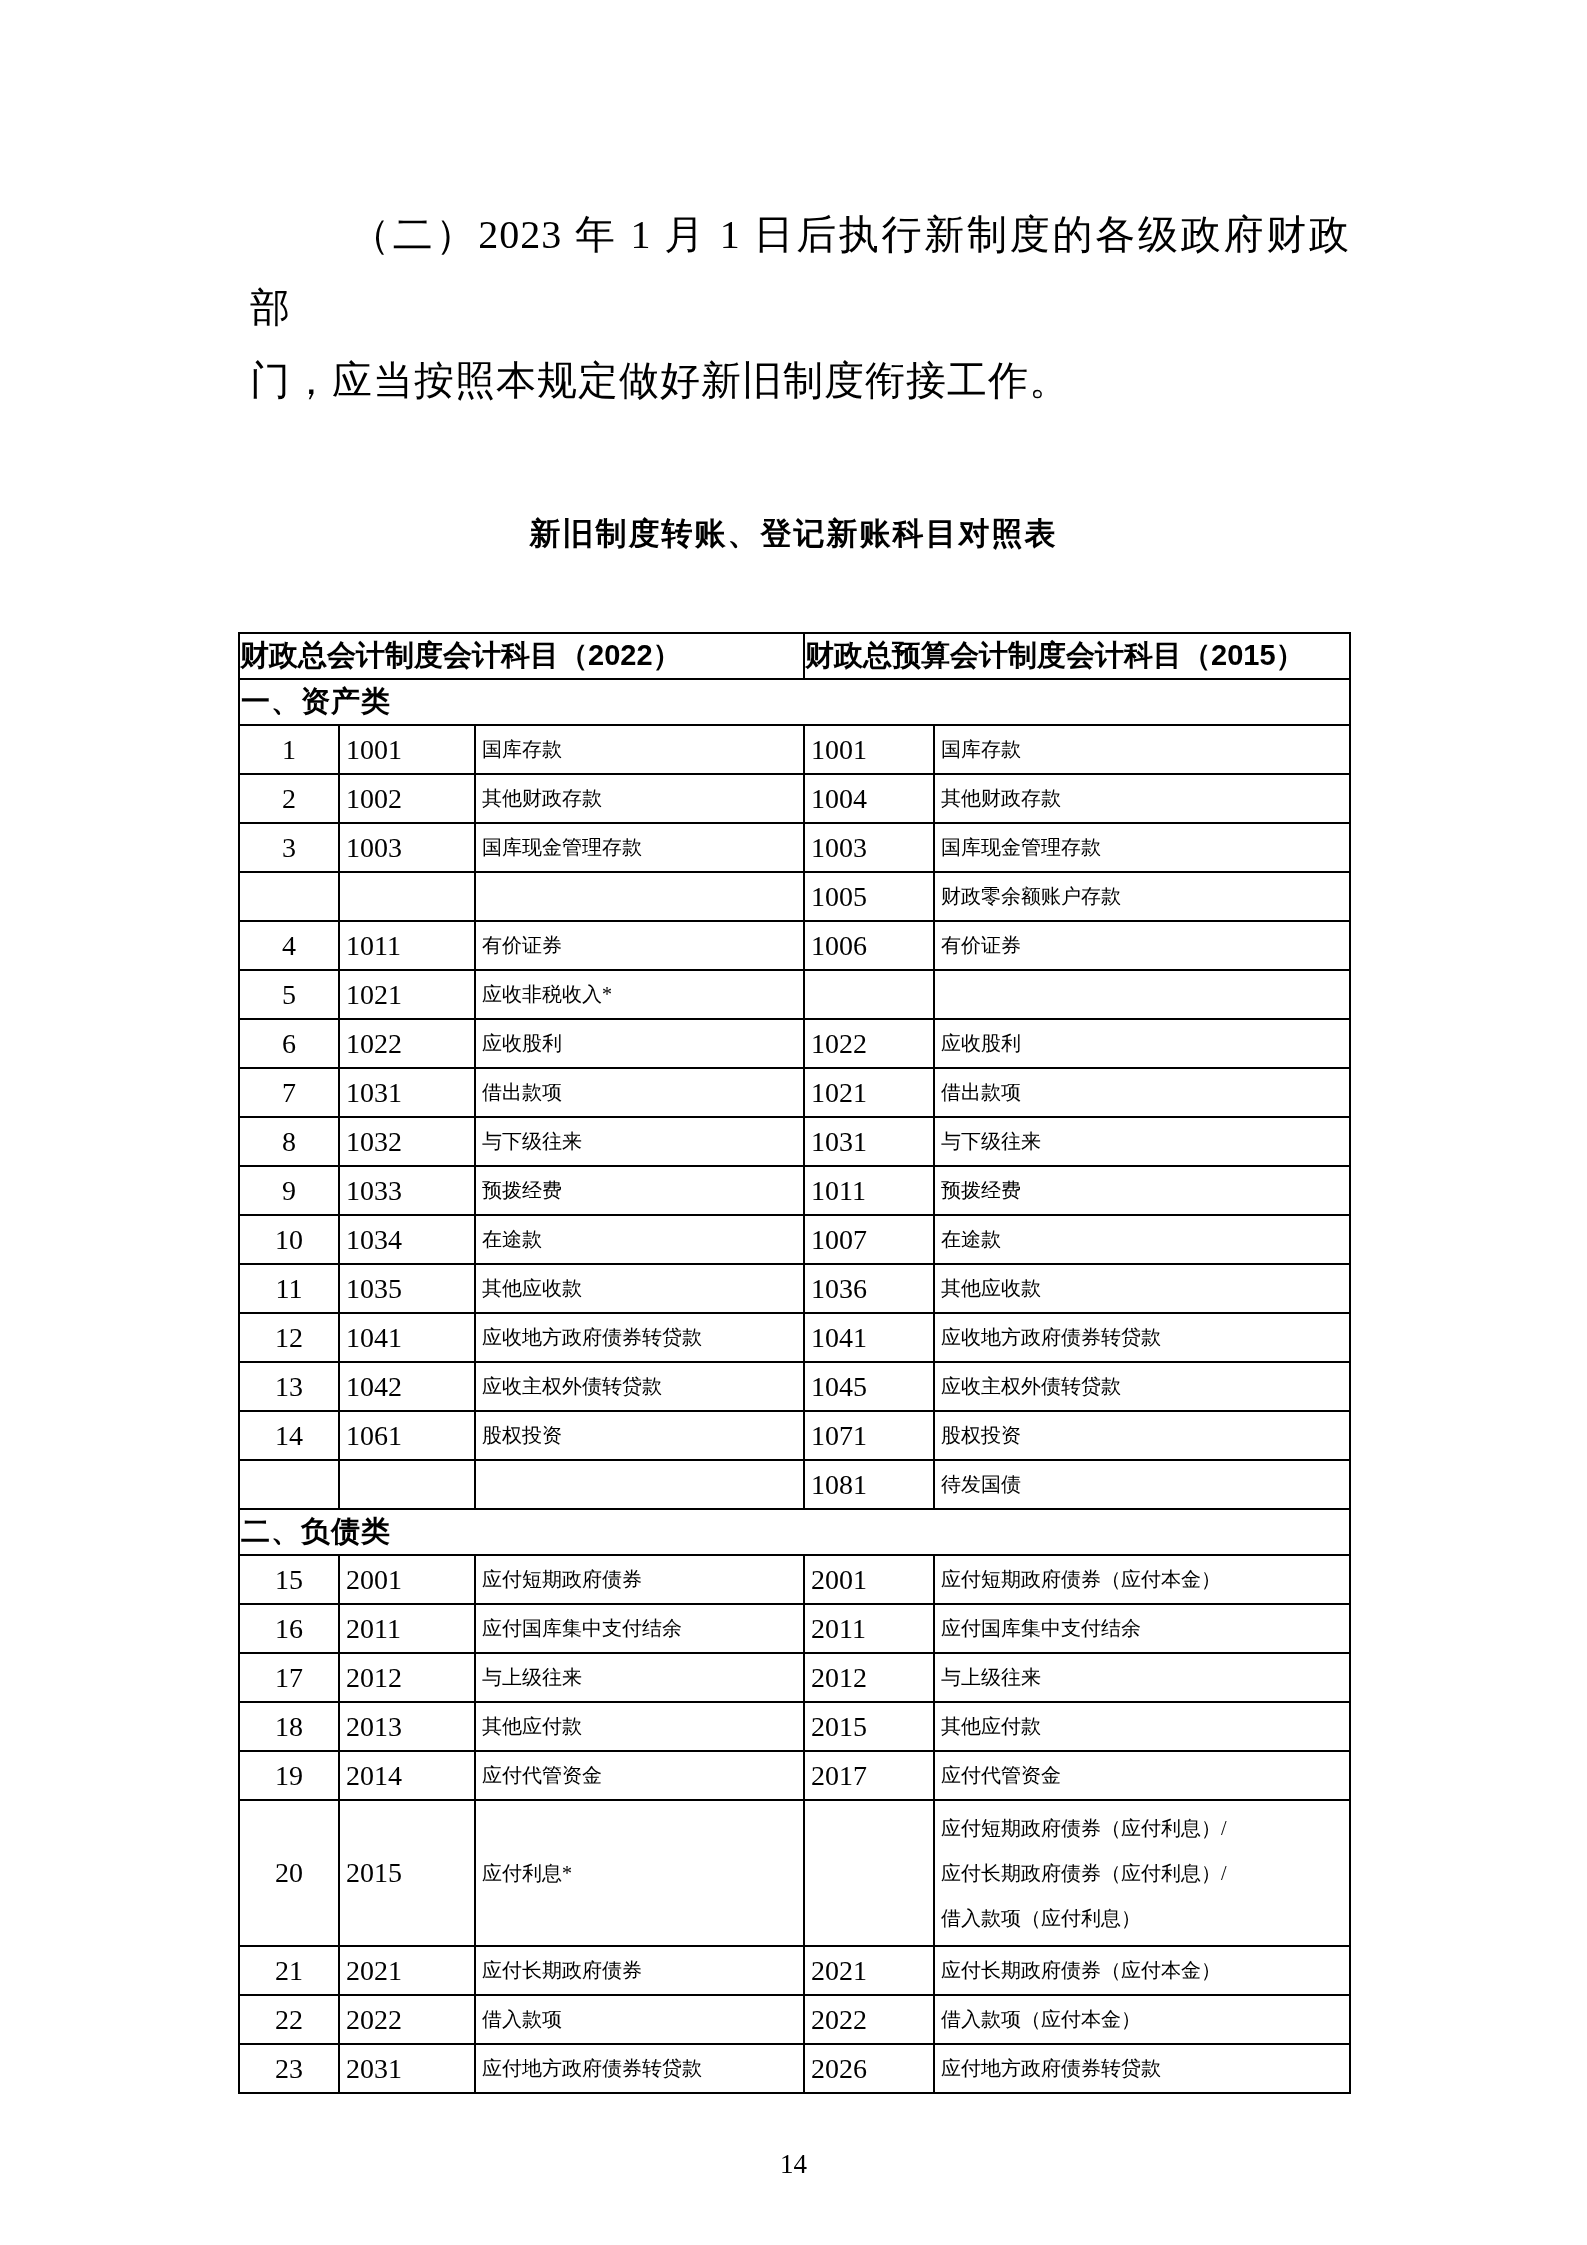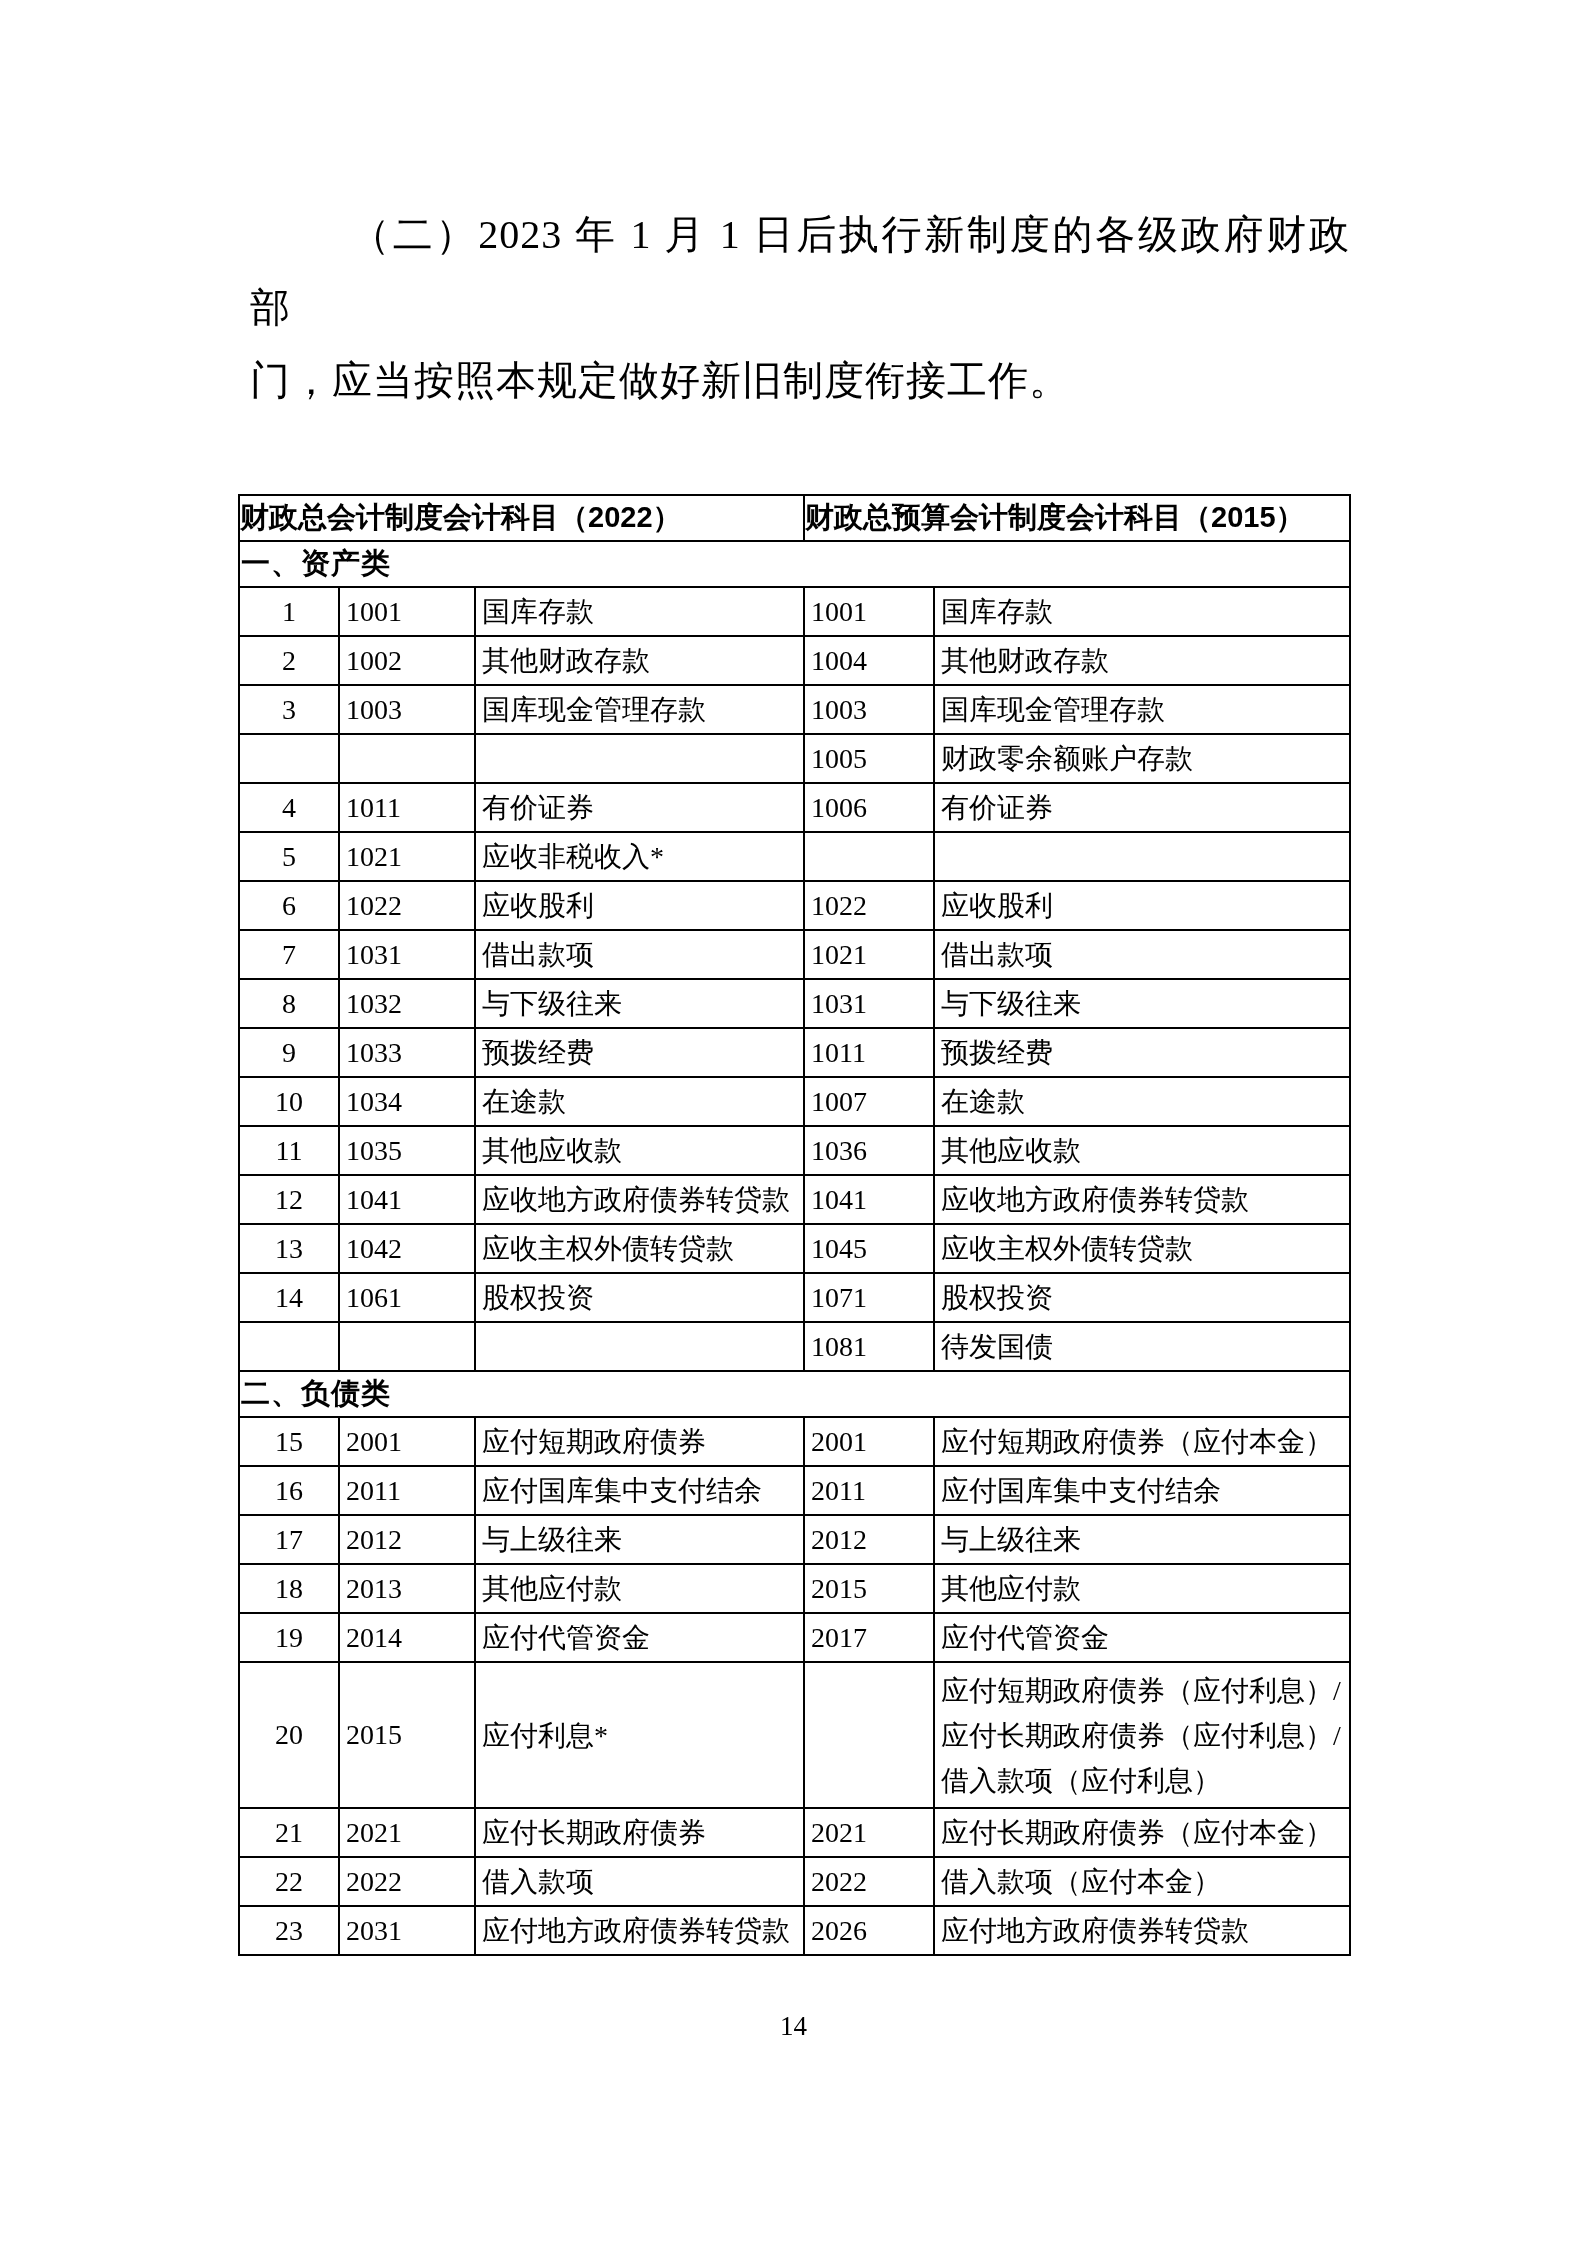--- a/index.html
+++ b/index.html
@@ -69,40 +69,41 @@
     font-size: 28px;
     font-family: "Liberation Serif", "DejaVu Serif", serif;
   }
   td.c-code {
     text-align: left; padding-left: 6px;
     font-size: 28px;
     font-family: "Liberation Serif", "DejaVu Serif", serif;
   }
   td.c-name {
     text-align: left; padding-left: 6px;
-    font-size: 28px;
+    font-size: 20px;
     line-height: 45px;
     white-space: pre-line;
     font-family: "Liberation Serif", "DejaVu Serif", serif;
   }
   .page-number {
     margin-top: 55px;
     text-align: center;
     font-size: 27px;
     font-family: "Liberation Serif", "DejaVu Serif", serif;
   }
 </style>
 </head>
 <body>
 
 <div class="page">
 
   <div class="paragraph">（二）2023 年 1 月 1 日后执行新制度的各级政府财政部
 门，应当按照本规定做好新旧制度衔接工作。</div>
 
+  <div class="table-title">新旧制度转账、登记新账科目对照表</div>
 
   <table class="subjects">
     <colgroup>
       <col style="width:100px">
       <col style="width:136px">
       <col style="width:329px">
       <col style="width:130px">
       <col style="width:416px">
     </colgroup>
     <thead>

